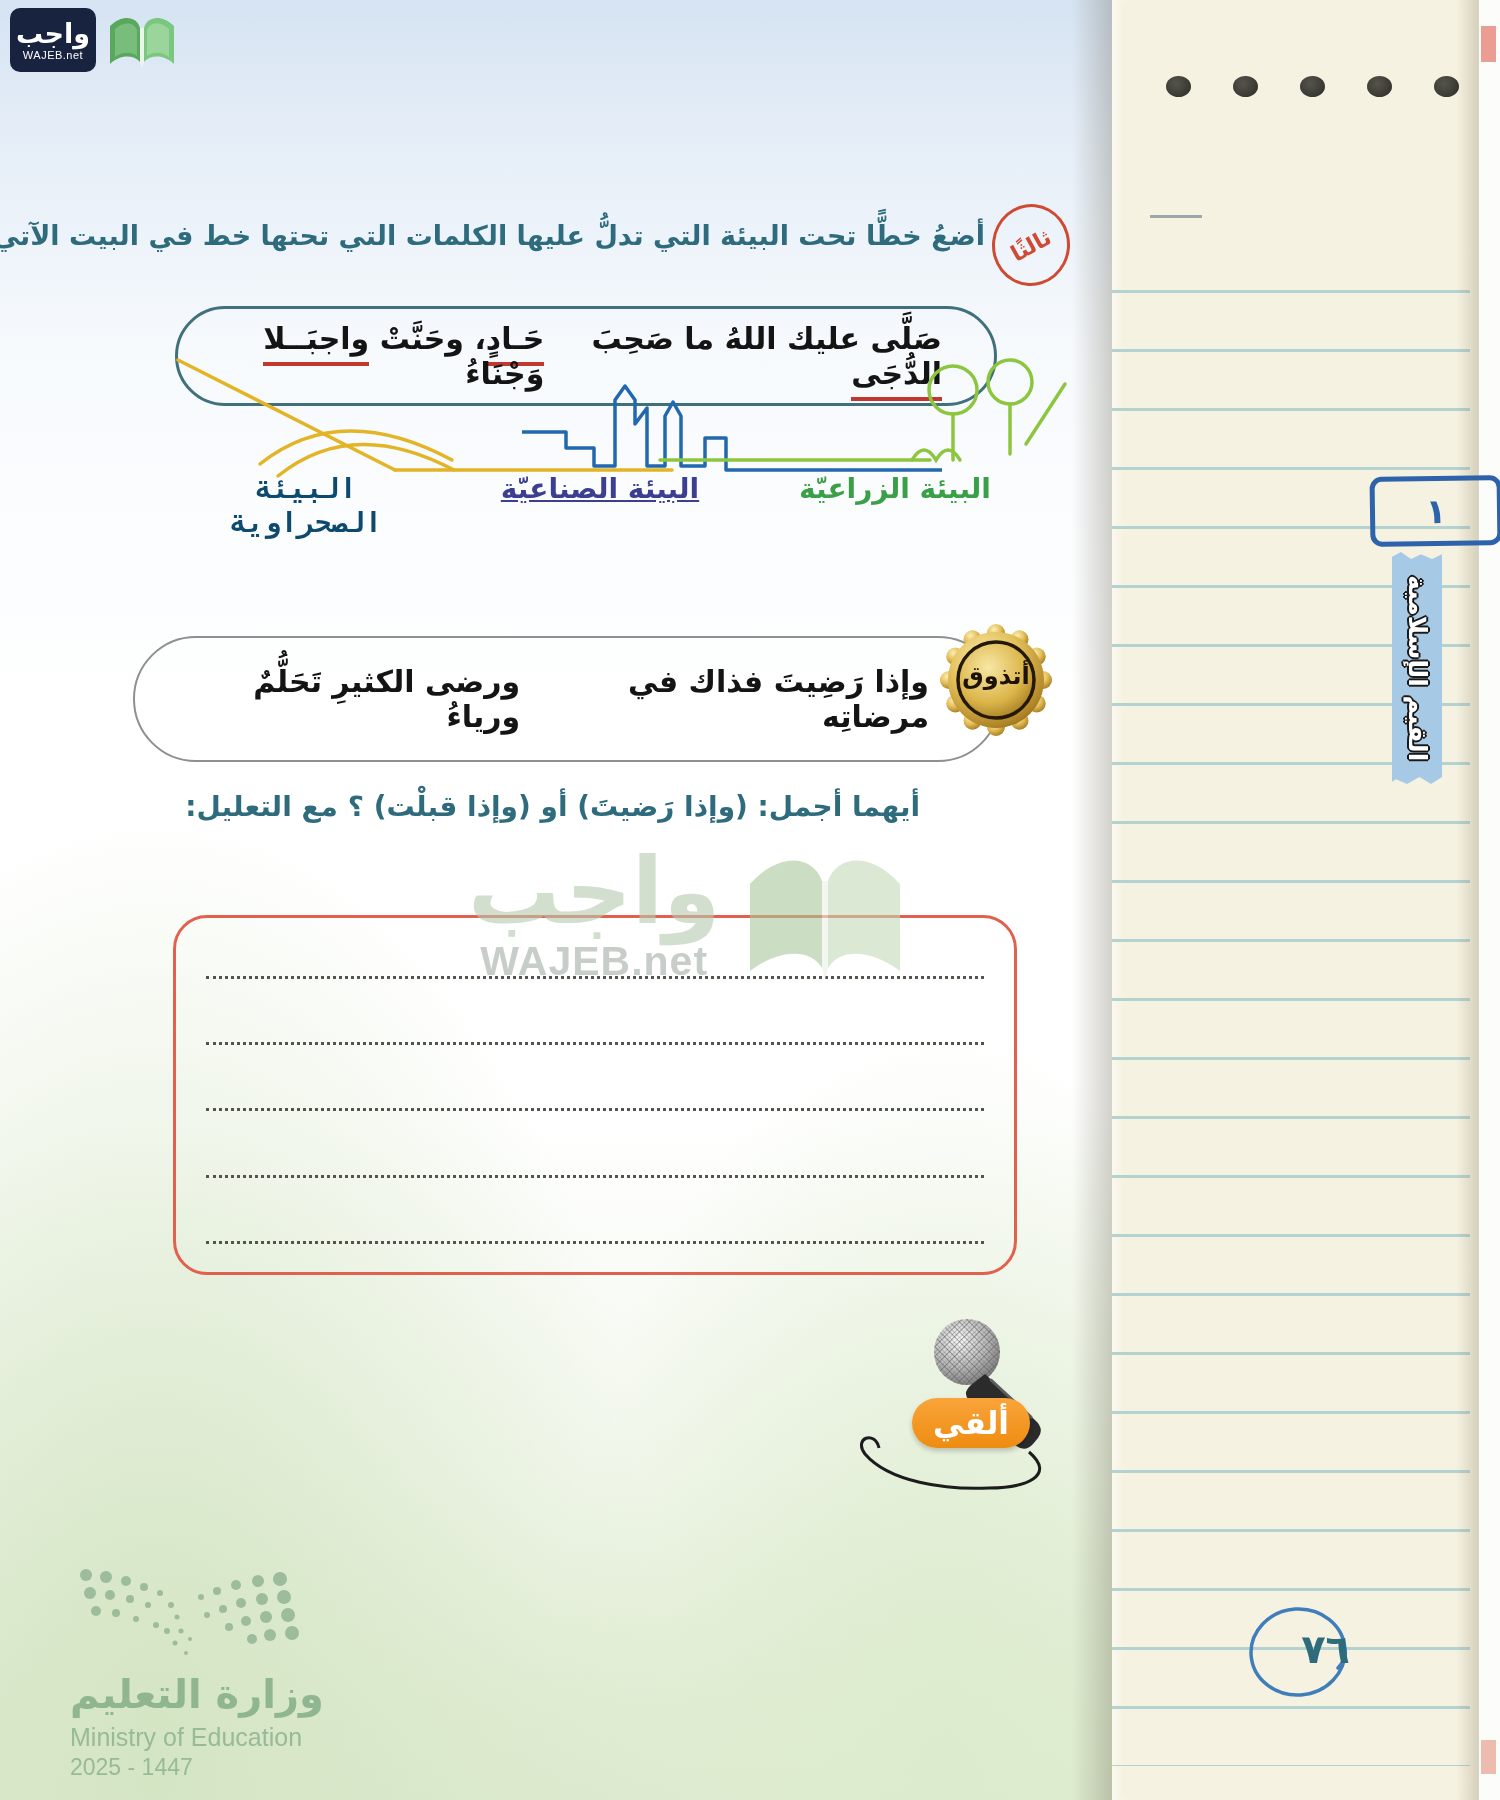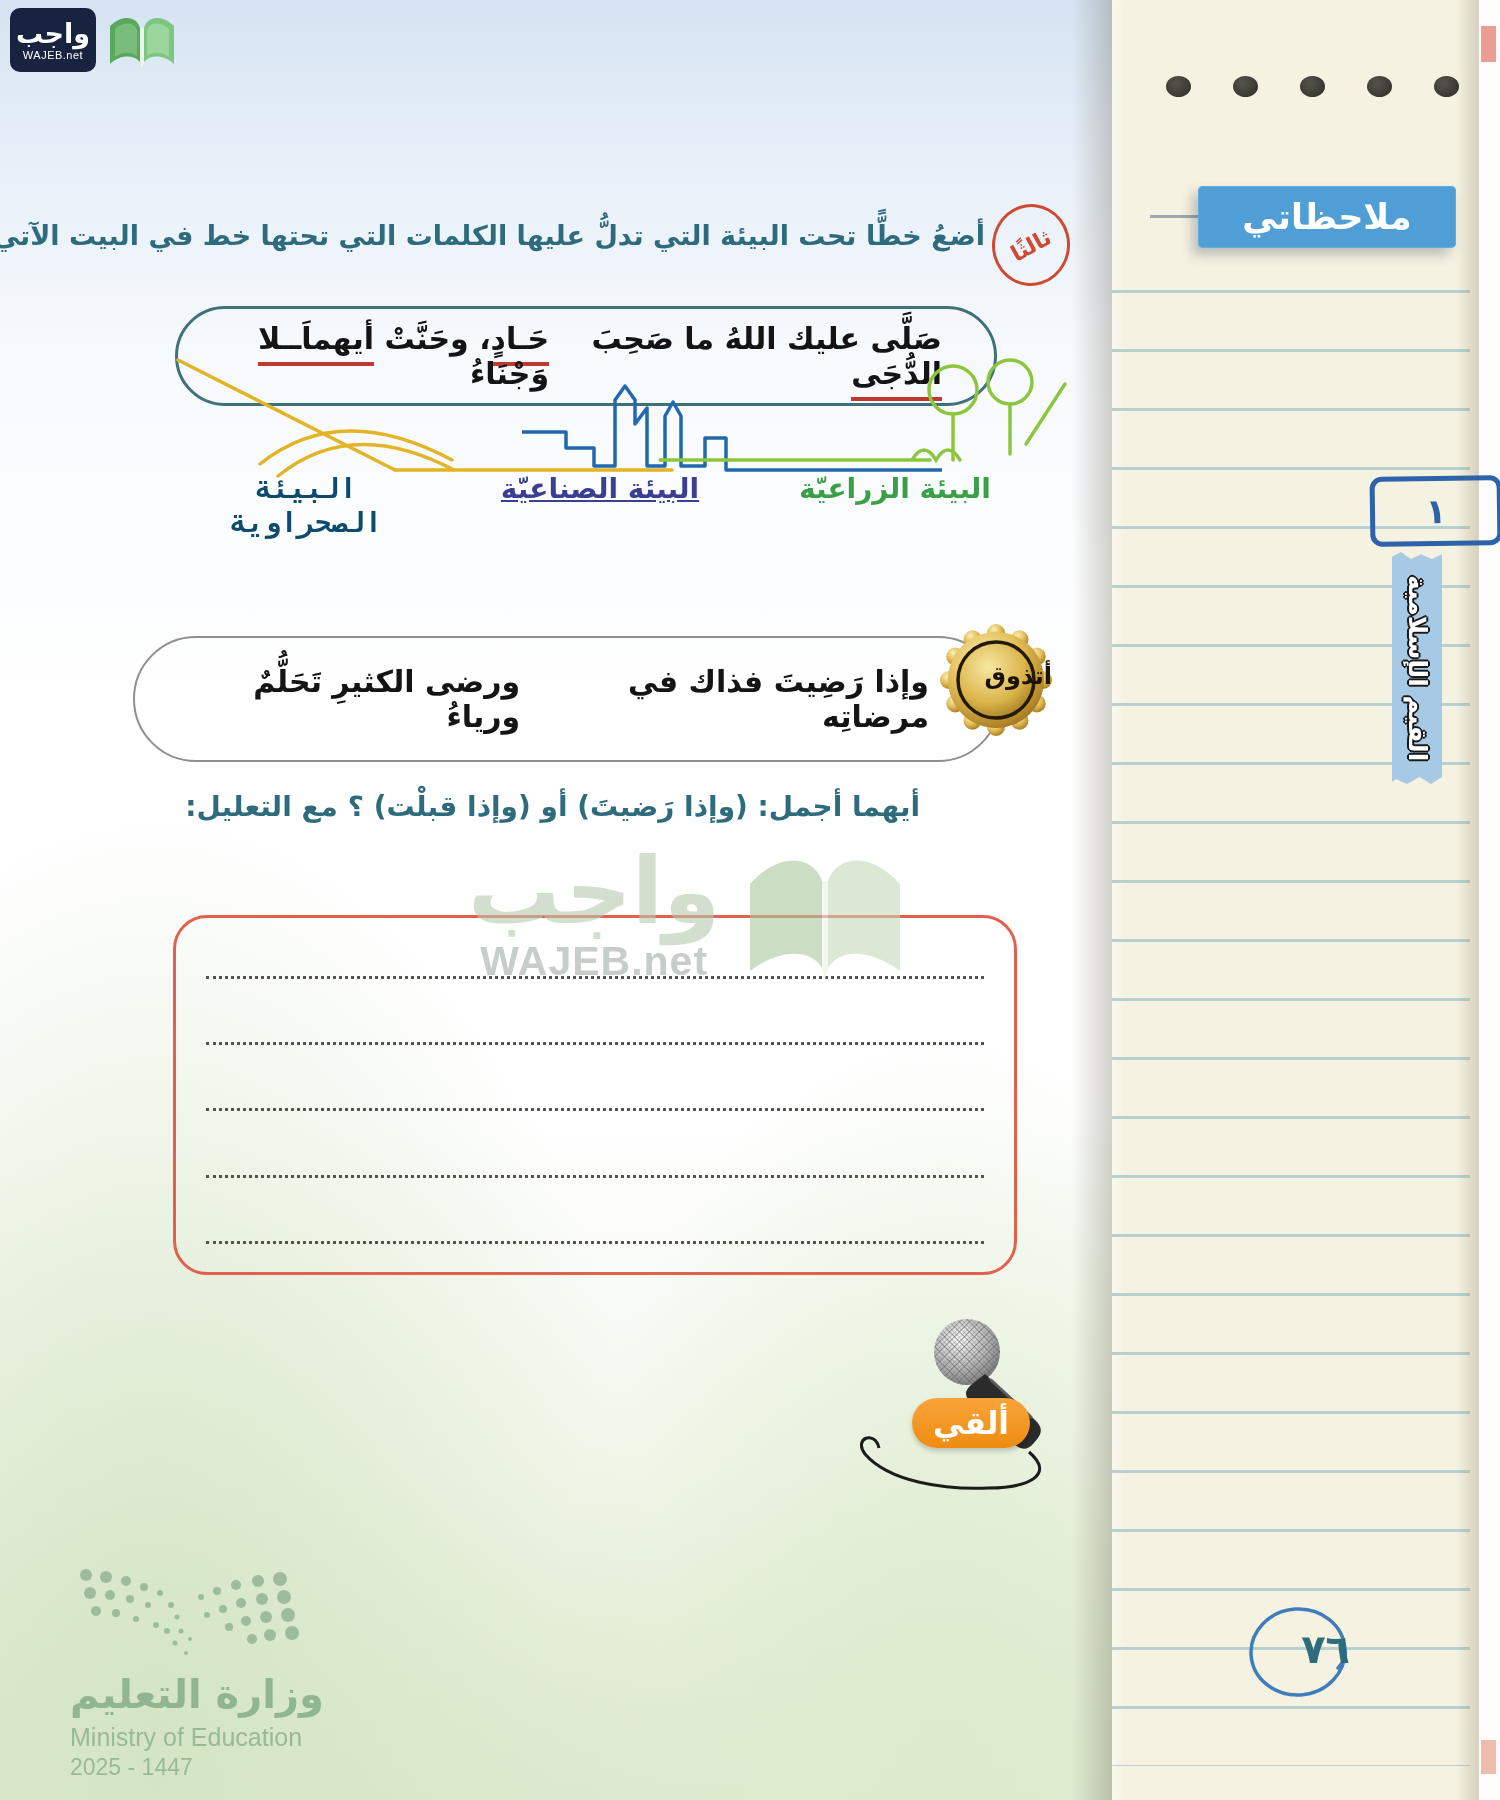--- a/index.html
+++ b/index.html
@@ -60,21 +60,21 @@
   #verse1{left:175px;top:306px;width:822px;height:100px;border:3px solid #40707c;border-radius:50px;padding:0 52px 0 40px;box-sizing:border-box;}
   .uline{border-bottom:4px solid #c03830;padding-bottom:6px;}
   #verse2{left:133px;top:636px;width:868px;height:126px;border:2px solid #8f8f8f;border-radius:63px;padding:0 70px 0 42px;box-sizing:border-box;}
   
   .envlabel{position:absolute;top:472px;text-align:center;font-size:28px;font-weight:bold;}
   #env-agri{left:775px;width:240px;color:#3aa048;}
   #env-ind{left:490px;width:220px;color:#3c3e90;text-decoration:underline;}
   #env-des{left:181px;width:250px;color:#0c4a6e;font-family:Liberation Mono, monospace;}
   
   #seal{position:absolute;left:940px;top:624px;width:112px;height:112px;}
-  #seal .lbl{position:absolute;left:0;top:38px;width:100%;text-align:right;font-size:24px;font-weight:bold;color:#1c1206;}
+  #seal .lbl{position:absolute;left:0;top:38px;width:100%;text-align:center;font-size:24px;font-weight:bold;color:#1c1206;}
   
   #question{position:absolute;left:268px;top:790px;width:652px;direction:rtl;text-align:left;
     color:#2e6b7d;font-size:28px;font-weight:bold;white-space:nowrap;}
   
   #watermark{position:absolute;left:468px;top:842px;width:505px;height:155px;display:flex;opacity:.6;z-index:5;}
   #watermark .txt{display:flex;flex-direction:column;align-items:center;margin-top:4px;}
   #watermark .ar{font-size:92px;line-height:1;font-weight:bold;color:#b7cbae;}
   #watermark .en{font-size:41px;font-weight:bold;color:#a3aea7;font-family:"Liberation Sans",sans-serif;letter-spacing:1px;}
   
   #answerbox{position:absolute;left:173px;top:915px;width:838px;height:354px;border:3px solid #e2604e;border-radius:34px;}
@@ -107,23 +107,20 @@
   <div class="cropmark" style="left:1481px;top:26px;height:36px;"></div>
   <div class="cropmark" style="left:1481px;top:1740px;height:34px;background:#eebcae;"></div>
 
   <div class="hole" style="left:1166px;"></div>
   <div class="hole" style="left:1233px;"></div>
   <div class="hole" style="left:1300px;"></div>
   <div class="hole" style="left:1367px;"></div>
   <div class="hole" style="left:1434px;"></div>
 
   <div id="notes-tab-line"></div>
-  <div id="notes-tab">
-    <span>ملاحظاتي</span>
-  </div>
   <div id="unit-box">
     <span>١</span>
   </div>
   <div id="ribbon">
     <span>القيم الإسلامية</span>
   </div>
   <div id="pagenum">
     <svg width="104" height="104" viewBox="0 0 104 104">
       <ellipse cx="52" cy="52" rx="47" ry="43" fill="none" stroke="#3f7dbb" stroke-width="3.5" transform="rotate(-4 52 52)"></ellipse>
       <path d="M95 42 q 10 12 -3 26" fill="none" stroke="#3f7dbb" stroke-width="3.5" stroke-linecap="round"></path>
@@ -145,21 +142,21 @@
     </svg>
   </div>
 
   <div id="task-badge">
     <span>ثالثًا</span>
   </div>
   <div id="instruction">أضعُ خطًّا تحت البيئة التي تدلُّ عليها الكلمات التي تحتها خط في البيت الآتي:</div>
 
   <div id="verse1" class="verse-box">
     <span><span>صَلَّى عليك اللهُ ما صَحِبَ </span><span class="uline">الدُّجَى</span></span>
-    <span><span class="uline">حَـادٍ</span><span>، وحَنَّتْ </span><span class="uline">أيهماَــلا</span><span> وَجْنَاءُ</span></span>
+    <span><span class="uline">حَـادٍ</span><span>، وحَنَّتْ </span><span class="uline">واجبَــلا</span><span> وَجْنَاءُ</span></span>
   </div>
 
   <svg style="position:absolute;left:160px;top:352px;overflow:visible;" width="900" height="146" viewBox="0 0 900 146">
 
     <g stroke="#e2b426" stroke-width="3.5" fill="none" stroke-linecap="round">
       <path d="M18 8 L235 118"></path>
       <path d="M100 112 Q180 48 292 108"></path>
       <path d="M118 124 Q192 64 294 118"></path>
       <path d="M235 118 L512 118"></path>
     </g>

